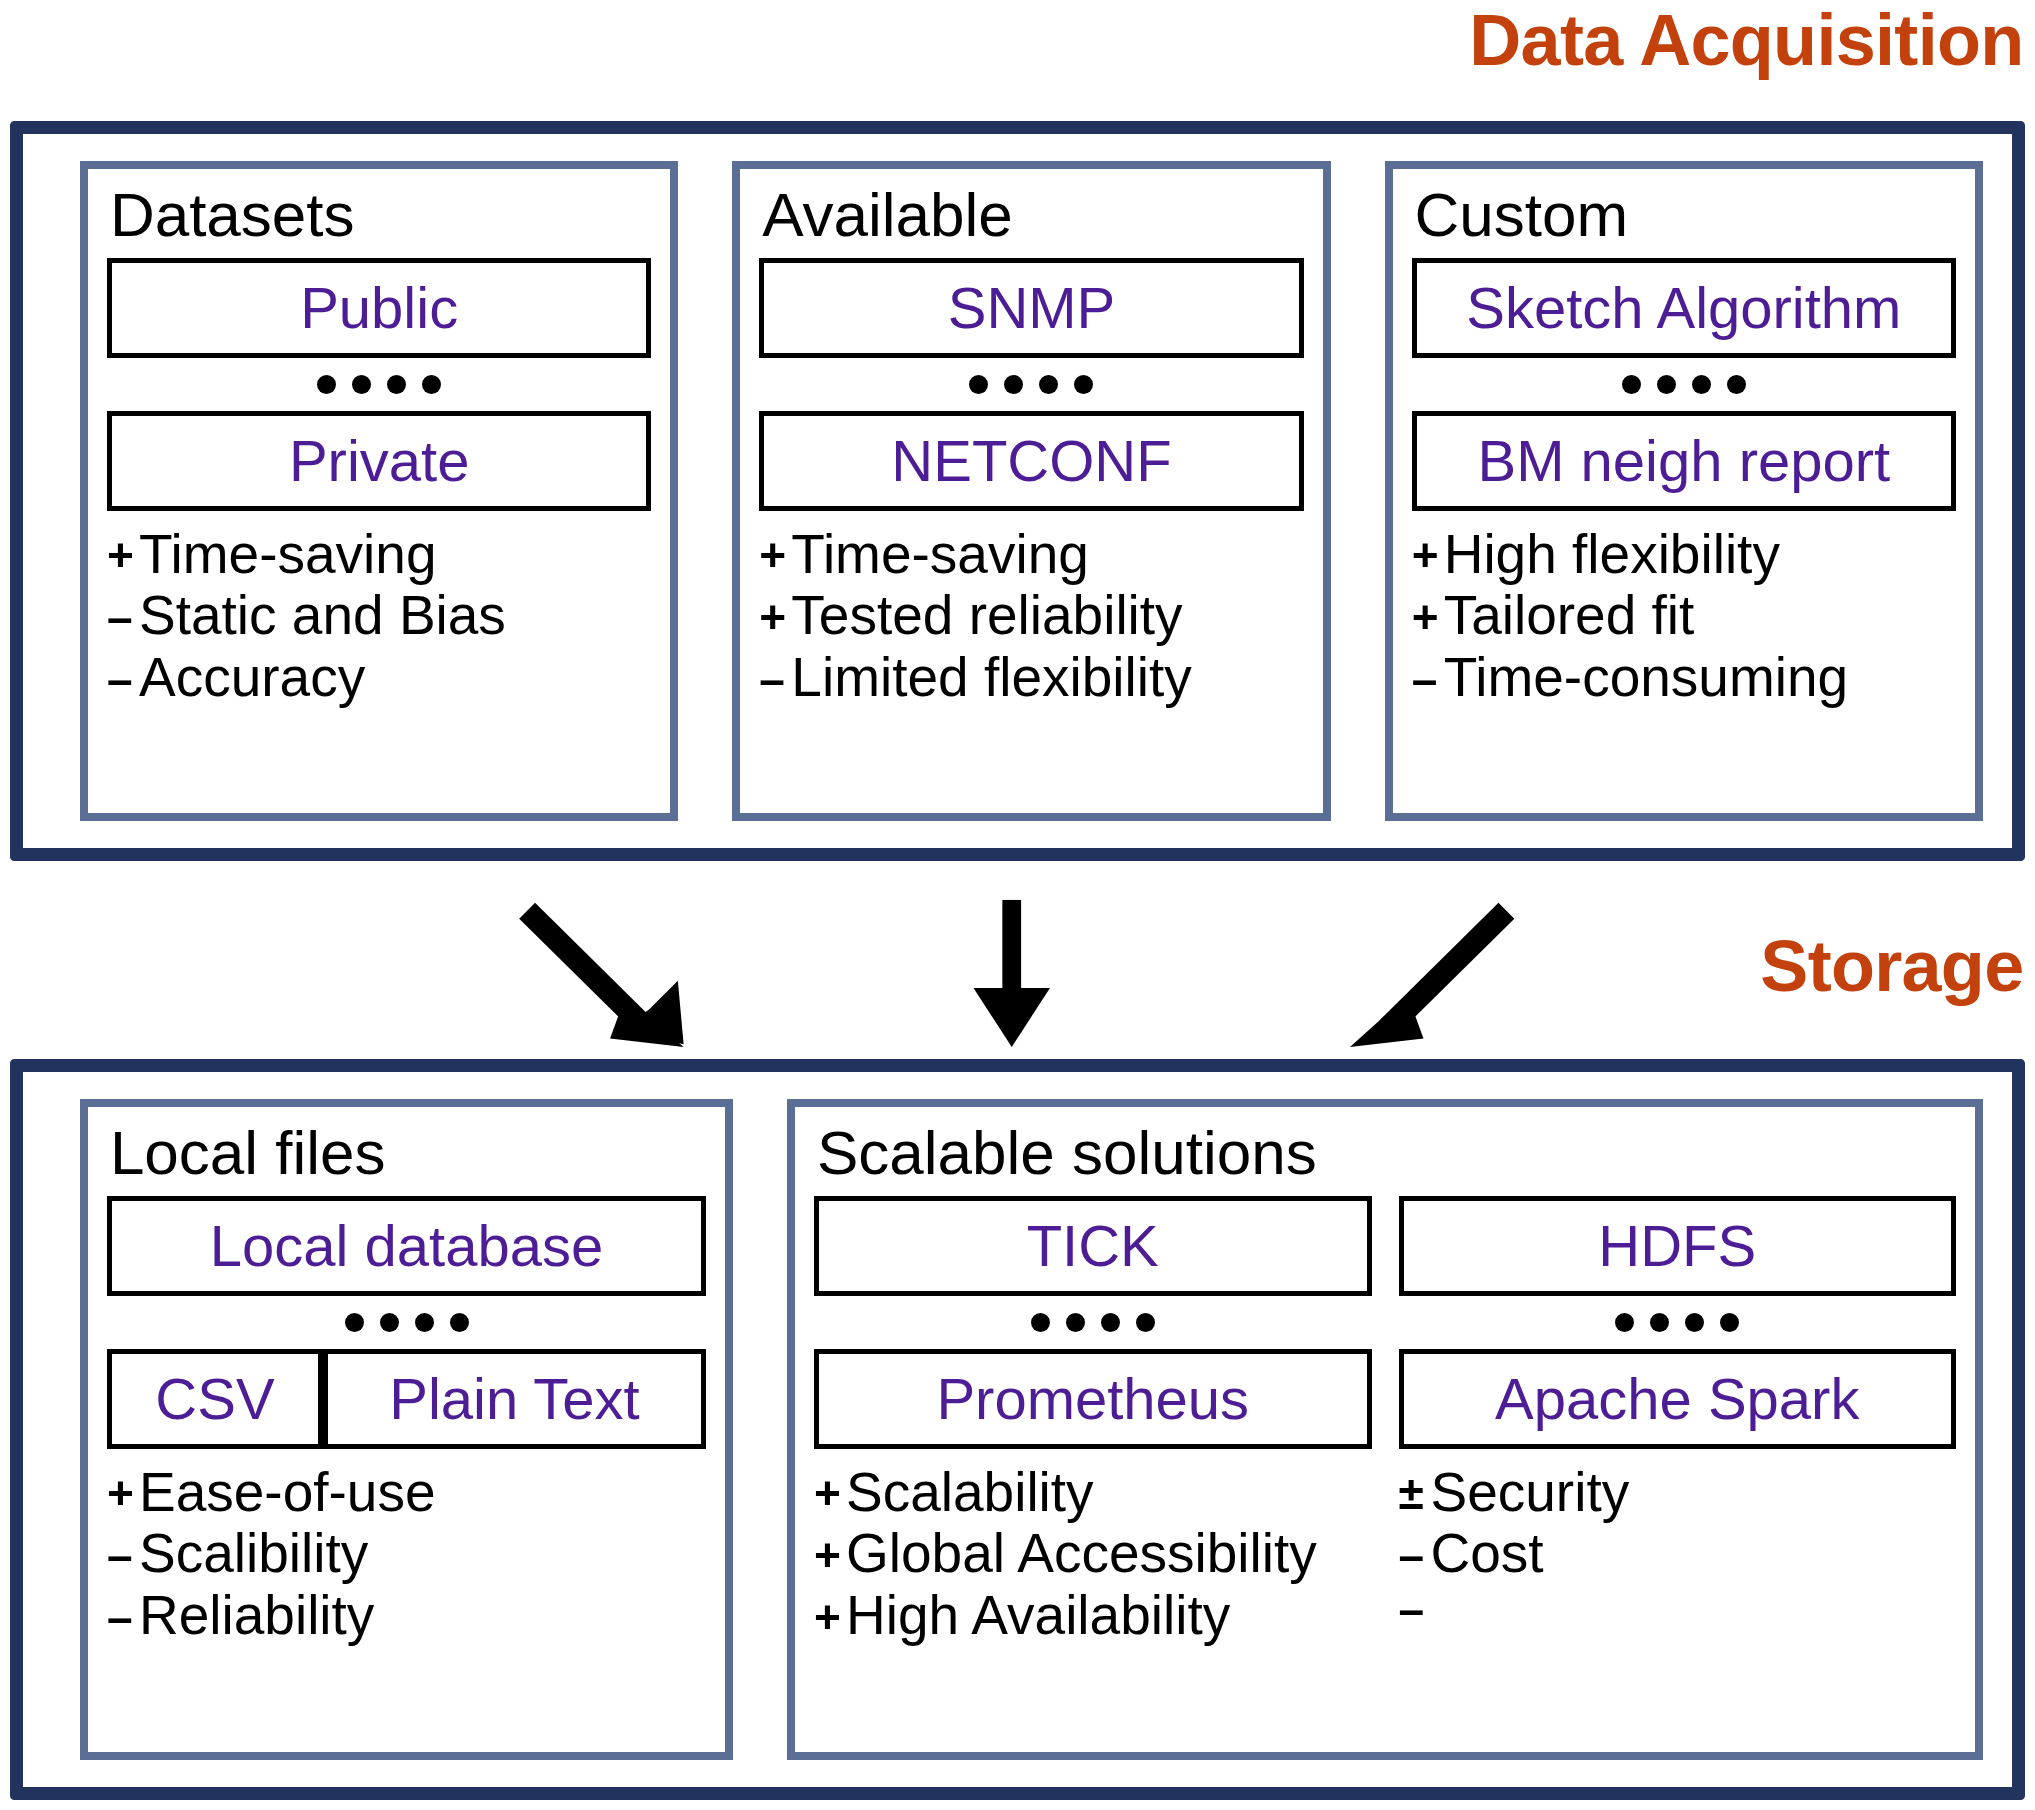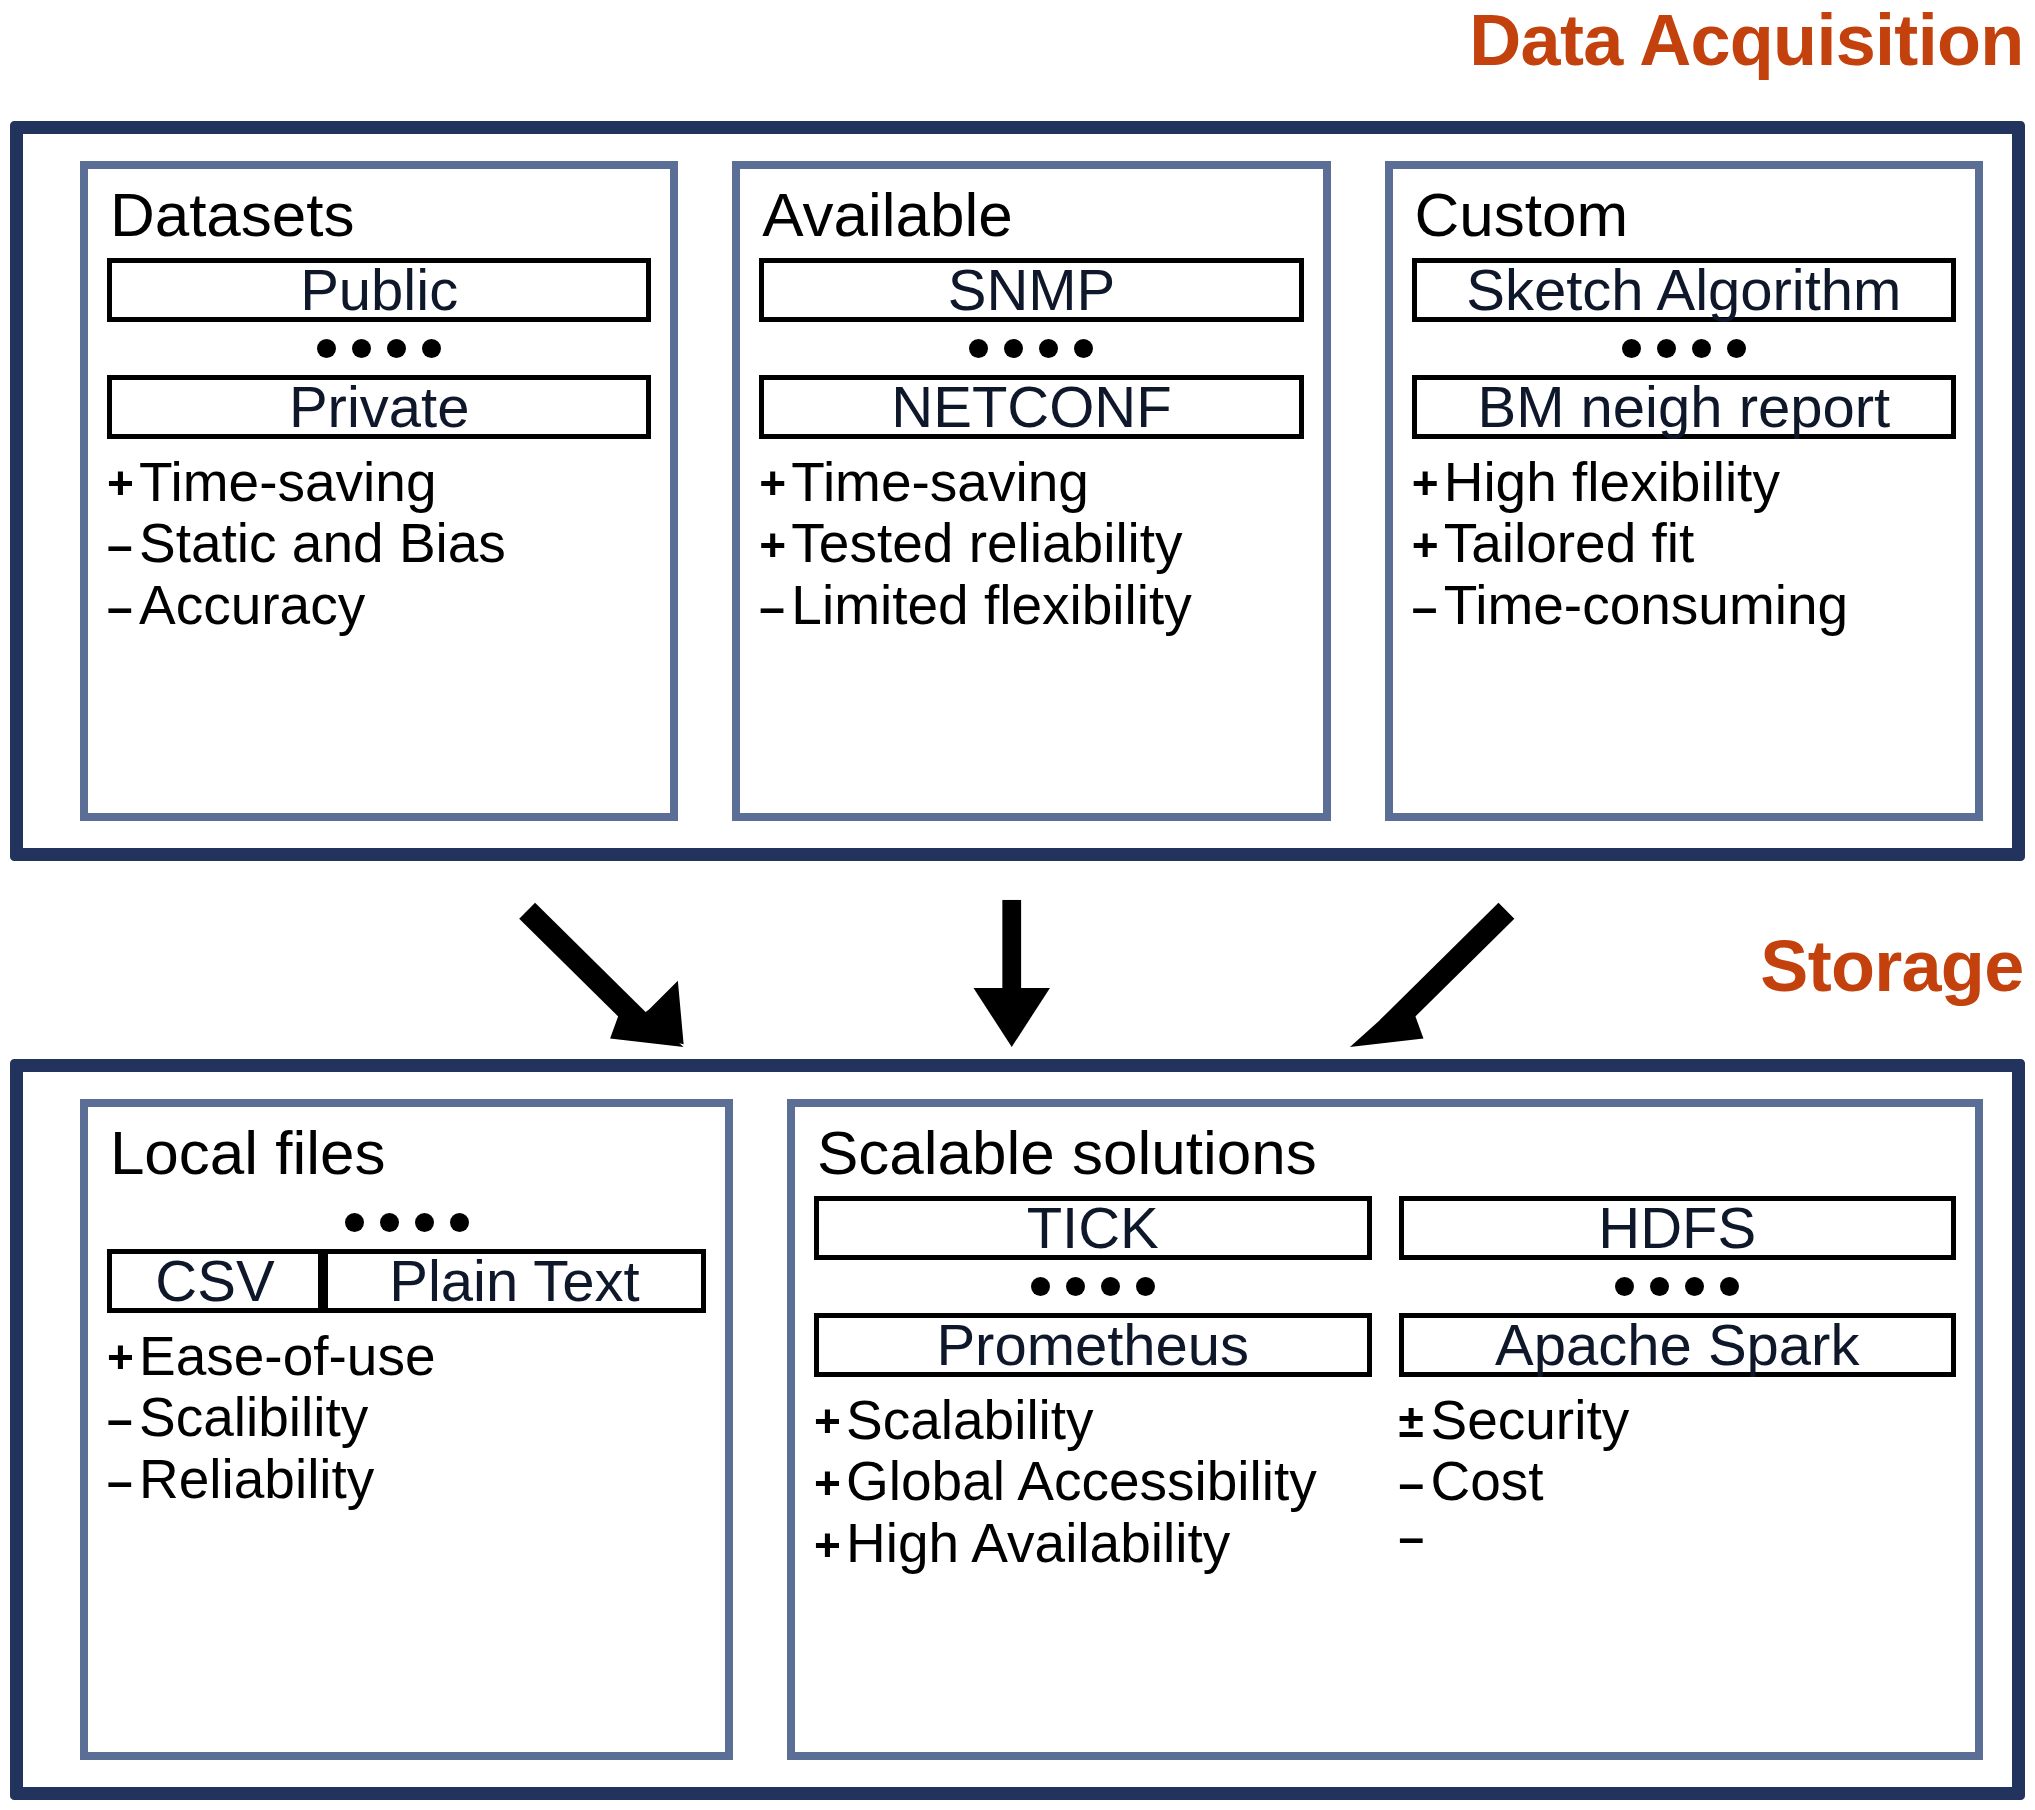--- a/index.html
+++ b/index.html
@@ -65,29 +65,29 @@
 
   .panel-body{display:flex;flex-direction:column;flex:1;}
   .panel-cols{display:flex;gap:27px;flex:1;}
   .col{display:flex;flex-direction:column;flex:1;}
 
   
   .itembox{
     border:5px solid #000;
     background:#fff;
     box-sizing:border-box;
-    height:64px;
+    height:100px;
     display:flex;
     align-items:center;
     justify-content:center;
     font-size:58px;
     line-height:1;
     white-space:nowrap;
     padding:0 10px;
-    color:#0f172a;
+    color:#4c1d95;
   }
 
   
   .dots{
     display:flex;
     align-items:center;
     justify-content:center;
     gap:16px;
     height:53px;
   }
@@ -238,20 +238,21 @@
       <path d="M 1952 1380 L 1872 1452 L 1974 1440 Z" fill="#000"></path>
     </g>
   </svg>
 
   <div class="group-frame" id="group-storage">
     <div class="group-inner">
 
       <div class="panel" style="flex:0 0 653px;">
         <div class="panel-title">Local files</div>
         <div class="panel-body">
+          <div class="itembox">Local database</div>
           <div class="dots">
             <span></span>
             <span></span>
             <span></span>
             <span></span>
           </div>
           <div class="sidebyside">
             <div class="itembox" style="flex:0 0 216px;">CSV</div>
             <div class="itembox" style="flex:1 1 auto;">Plain Text</div>
           </div>

